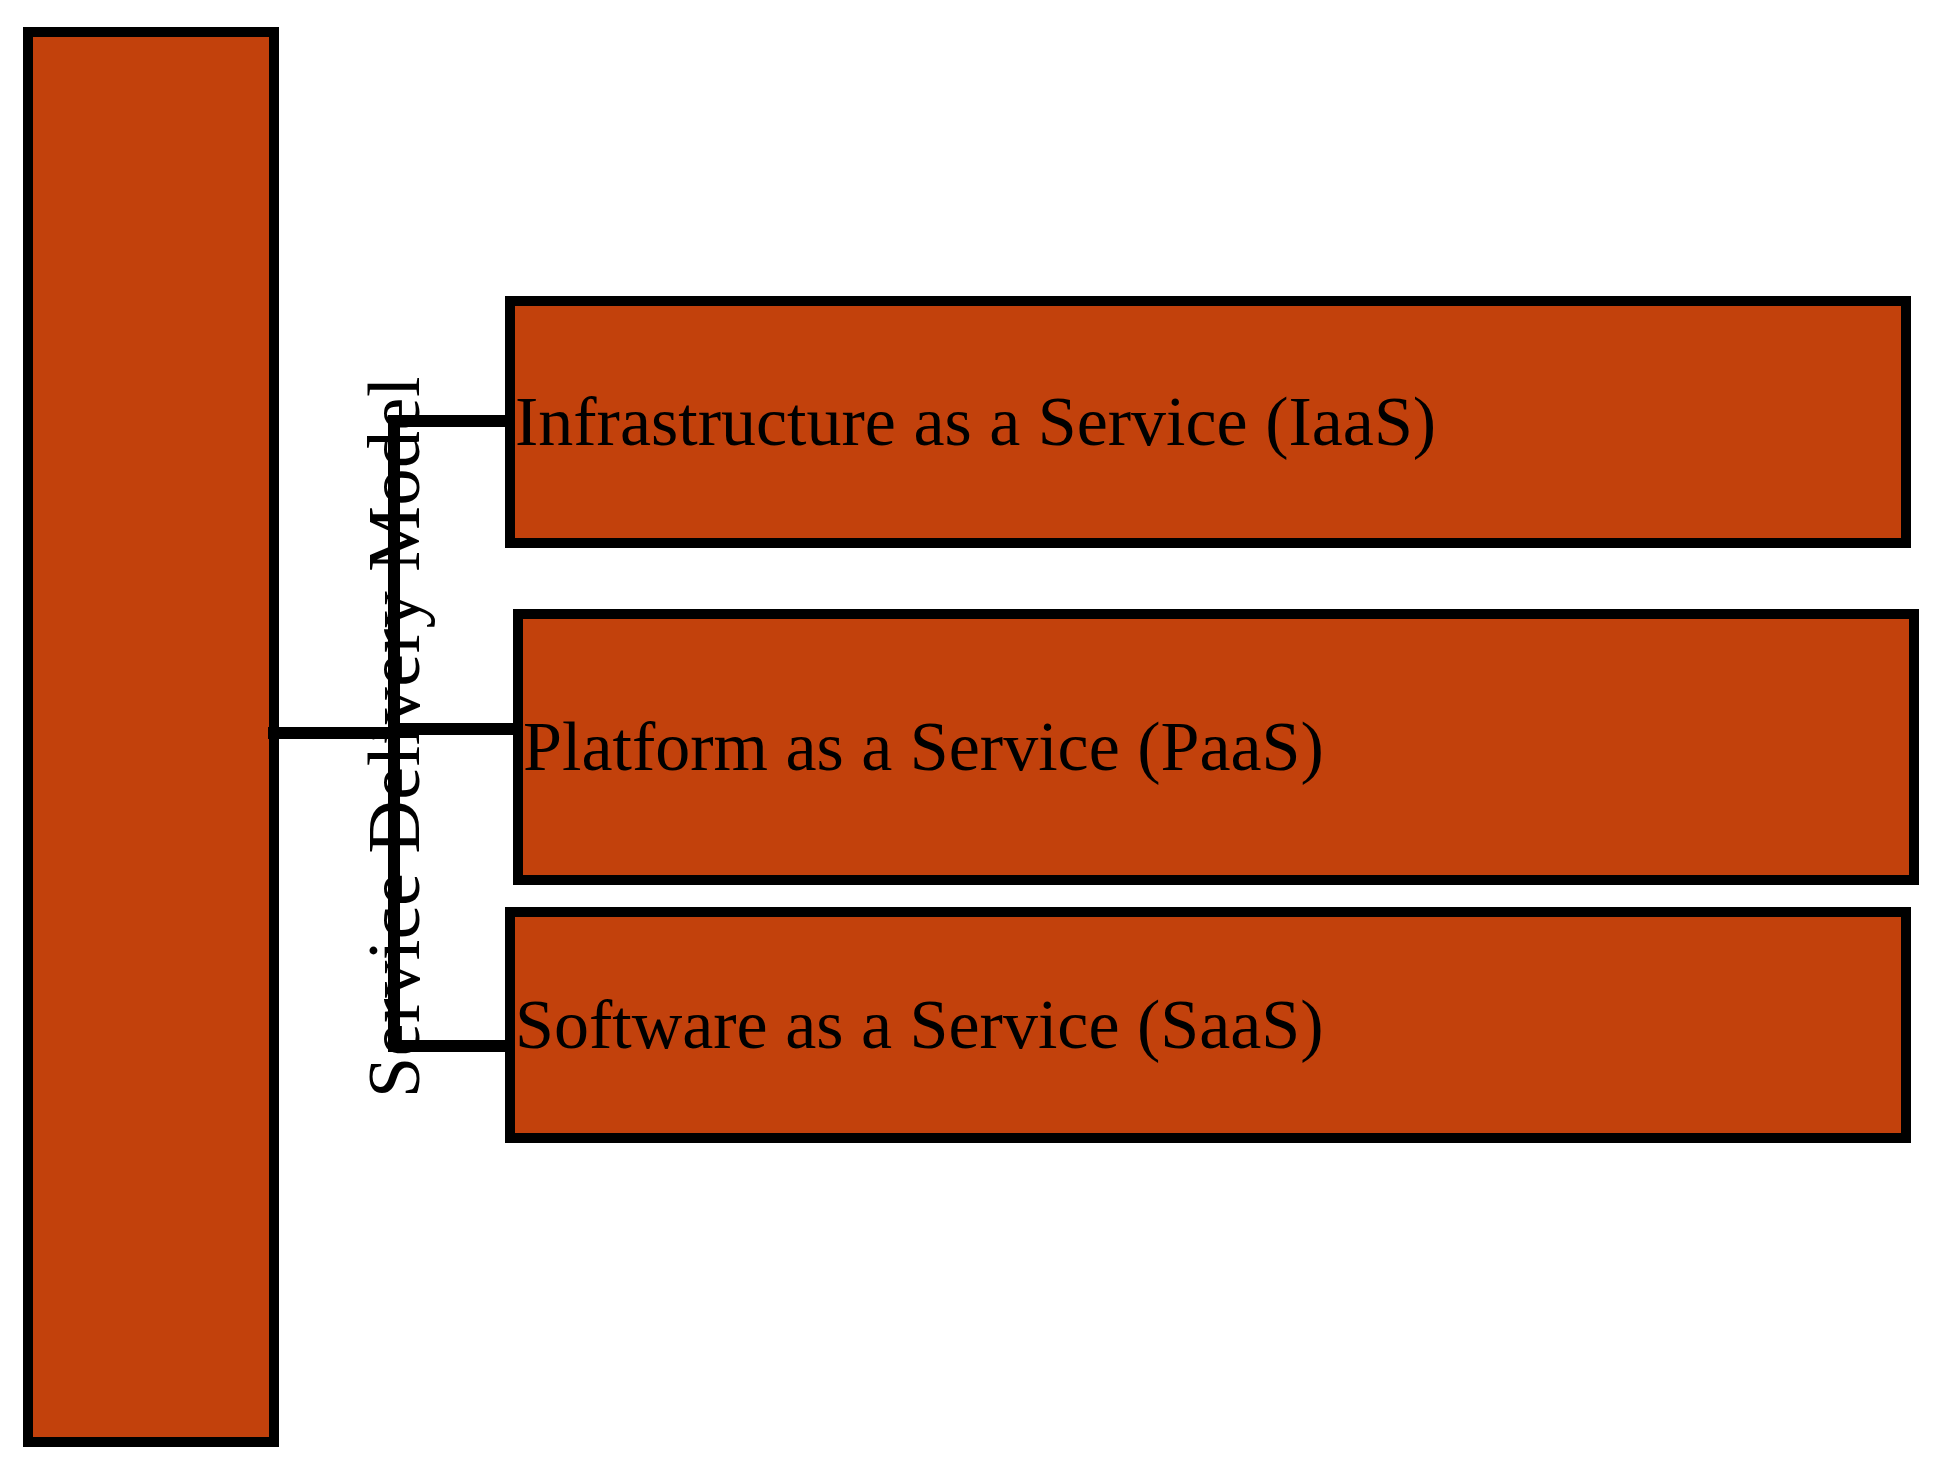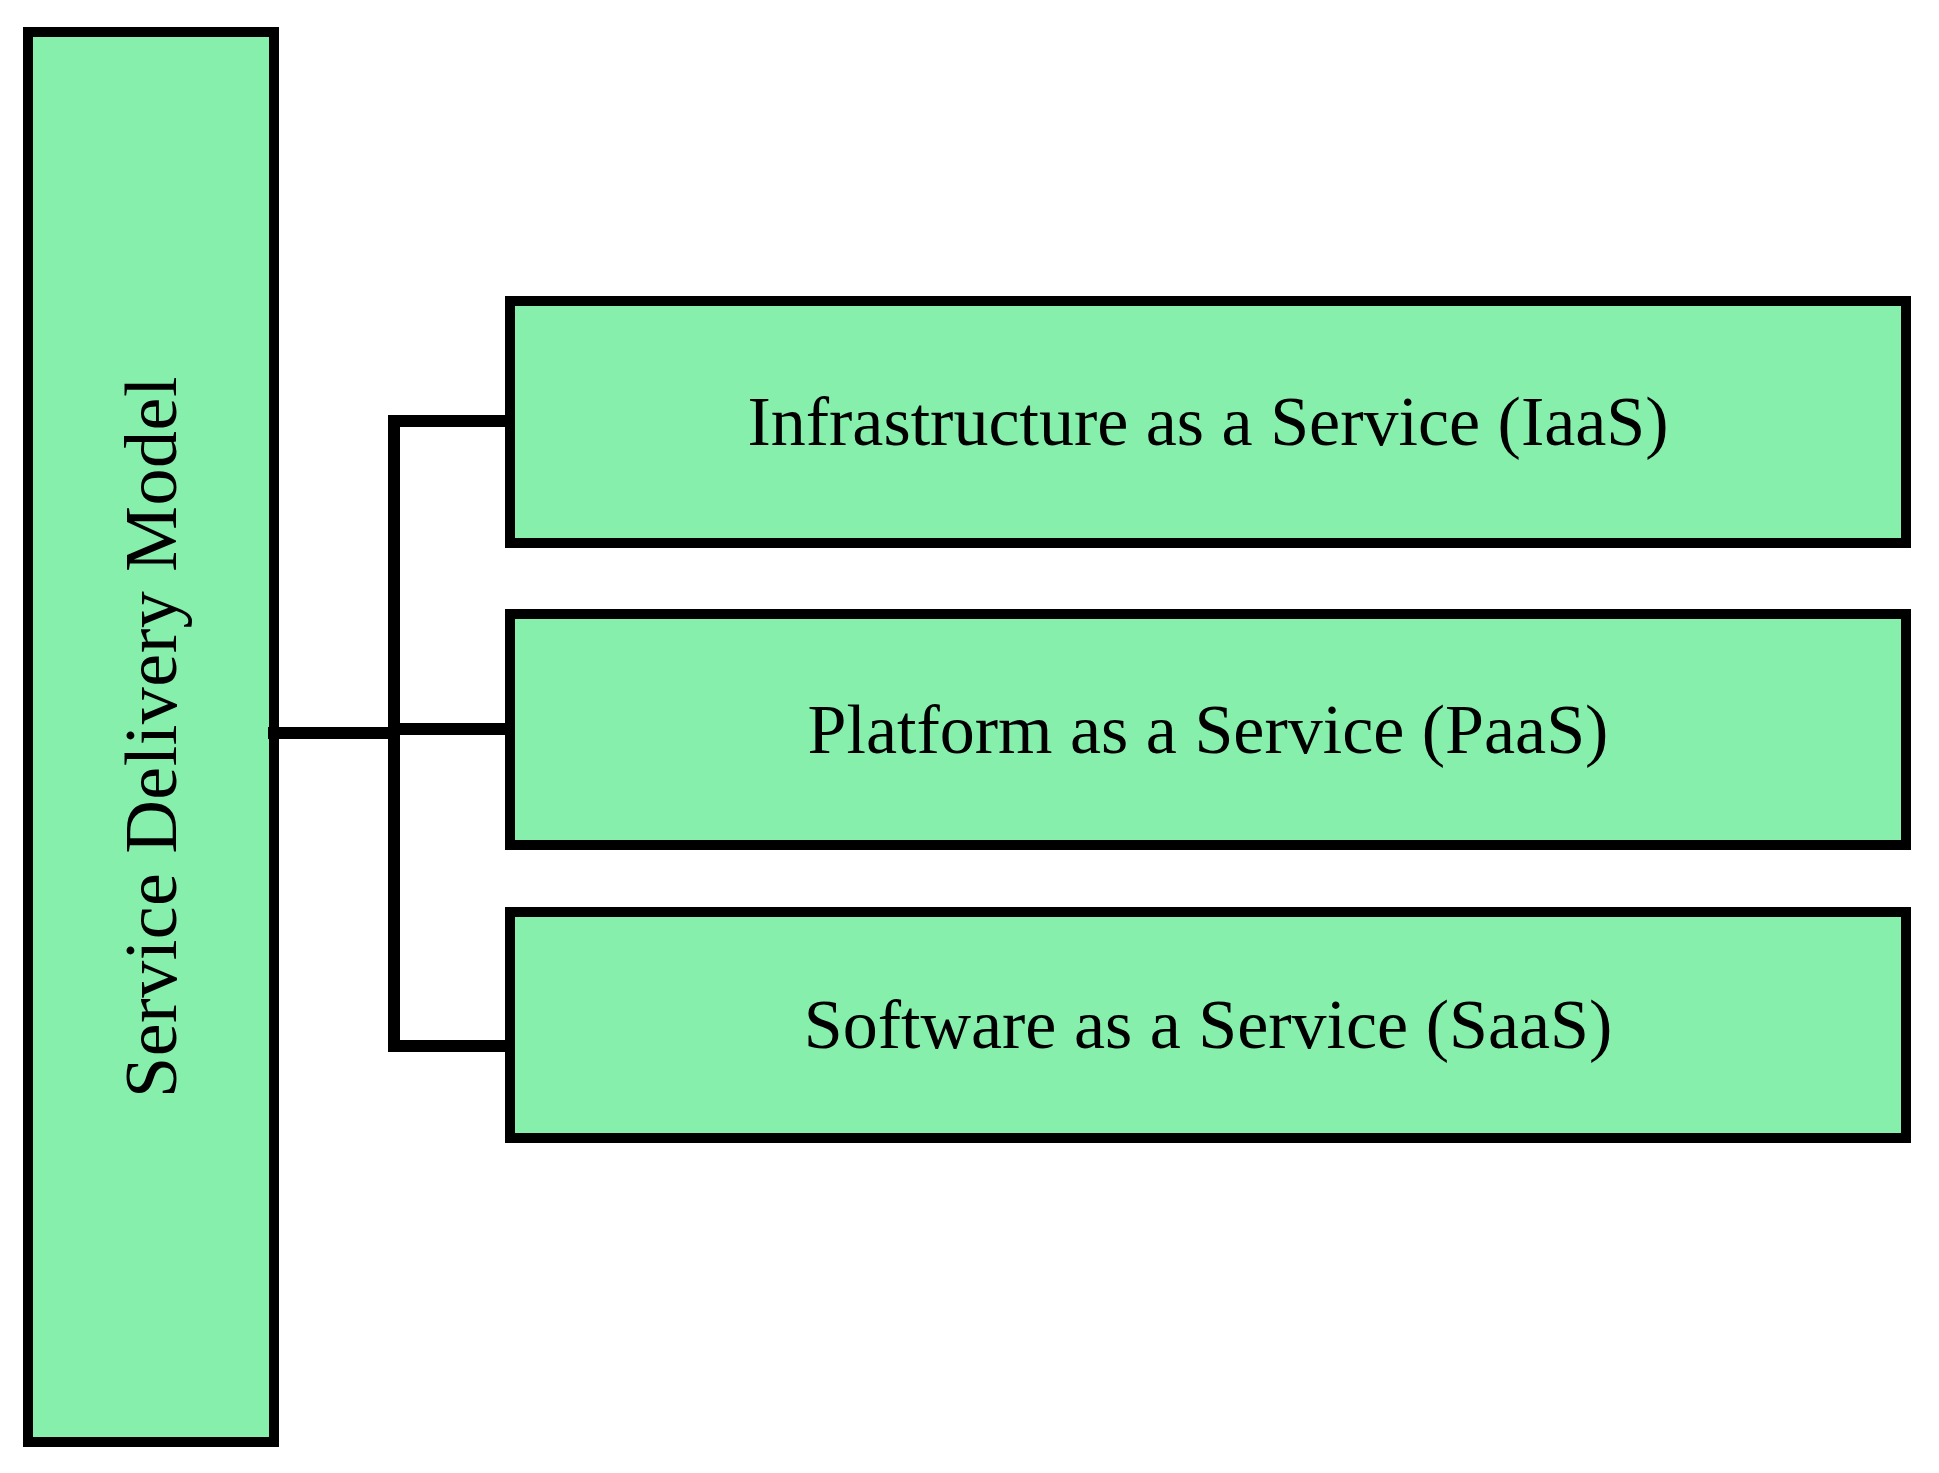--- a/index.html
+++ b/index.html
@@ -16,25 +16,25 @@
     width: 1939px;
     height: 1473px;
     background: #ffffff;
     overflow: hidden;
   }
 
   
   .node-box {
     position: absolute;
     box-sizing: border-box;
-    background: #86efac;
+    background: #c2410c;
     border: 10px solid #000000;
     display: flex;
     align-items: center;
-    justify-content: center;
+    justify-content: flex-start;
   }
 
   
   #root-node {
     left: 23px;
     top: 27px;
     width: 256px;
     height: 1420px;
   }
   #root-node .vertical-label {
@@ -47,21 +47,21 @@
     color: #000000;
     transform-origin: center center;
   }
 
   
   .child-node {
     left: 505px;
     width: 1406px;
   }
   #child-node-0 { top: 296px;  height: 252px; }
-  #child-node-1 { top: 609px;  height: 241px; }
+  #child-node-1 { top: 609px;  height: 276px; margin-left: 8px; }
   #child-node-2 { top: 907px;  height: 236px; }
 
   .child-node .node-label {
     font-size: 70px;
     line-height: 1;
     white-space: nowrap;
     color: #000000;
     font-family: "Liberation Serif", "DejaVu Serif", serif;
   }
 

